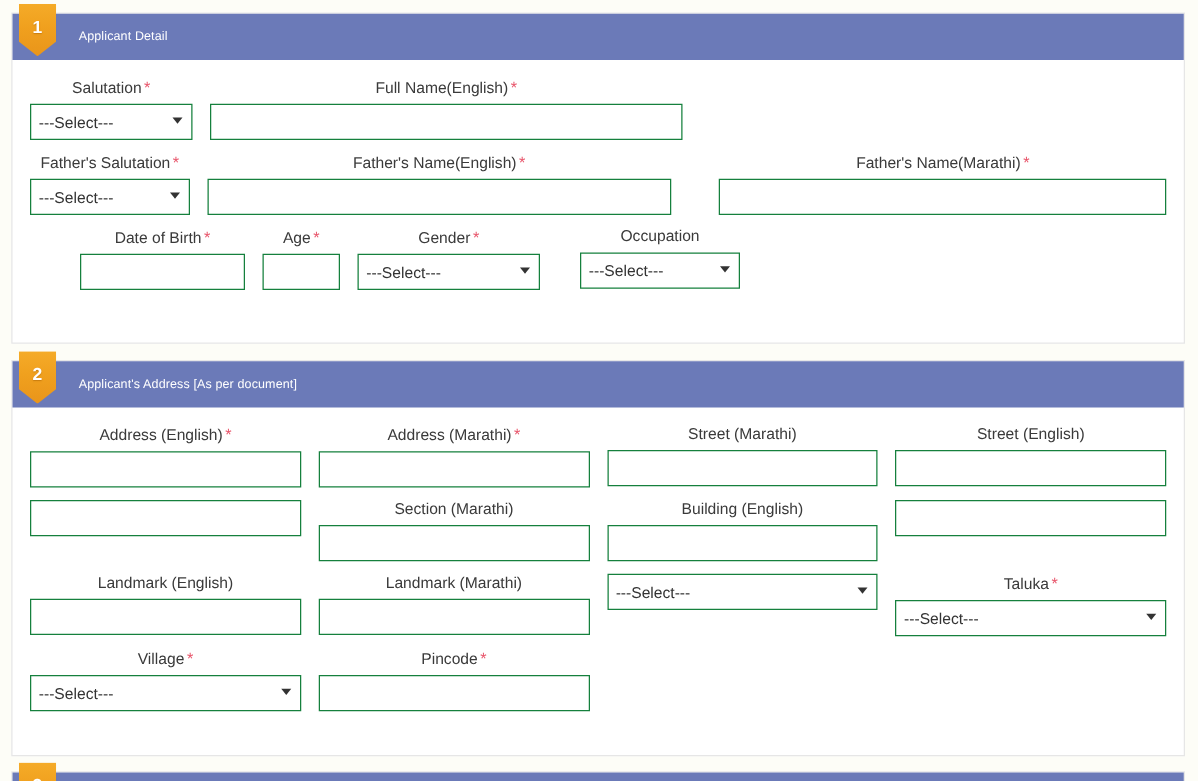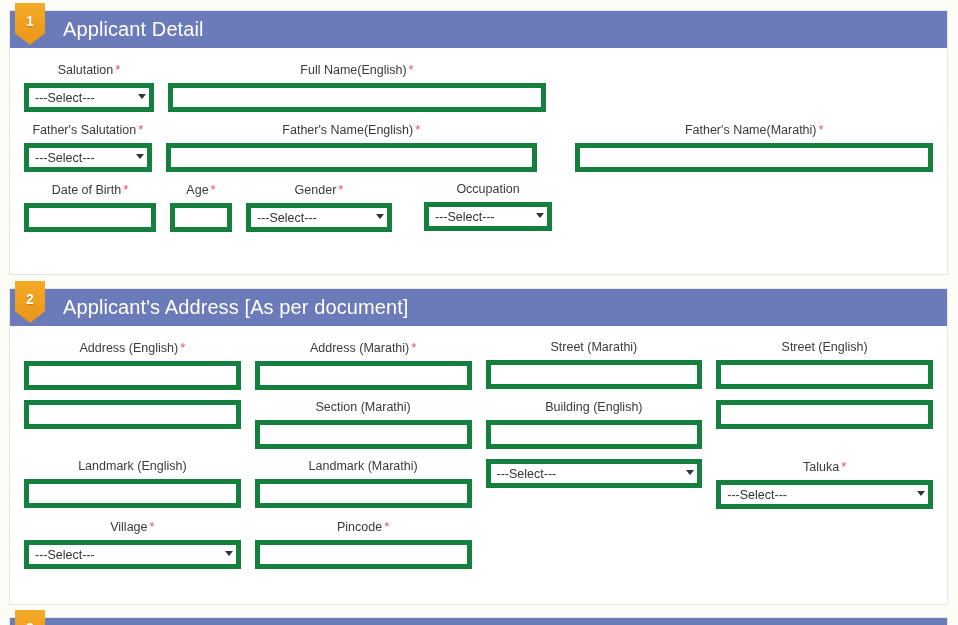--- a/index.html
+++ b/index.html
@@ -31,21 +31,21 @@
   
   .section-header {
     position: relative;
     height: 37px;
     background: #6b7ab8;
     display: flex;
     align-items: center;
   }
   .section-title {
     color: #ffffff;
-    font-size: 20px;
+    font-size: 10px;
     font-weight: 400;
     margin-left: 53px;
     letter-spacing: .1px;
     white-space: nowrap;
   }
 
   
   .badge {
     position: absolute;
     left: 5px;
@@ -104,21 +104,21 @@
     color: #e8546a;
     font-size: 13px;
     margin-left: 2px;
   }
 
   .text-input,
   .select-input {
     box-sizing: border-box;
     width: 100%;
     height: 29px;
-    border: 5px solid #15803d;
+    border: 1px solid #15803d;
     background: #ffffff;
     font-family: "Liberation Sans", sans-serif;
     font-size: 12.5px;
     color: #333333;
     padding: 0 6px;
     border-radius: 0;
     outline: none;
   }
   .select-wrap { position: relative; width: 100%; }
   .select-input {
@@ -137,21 +137,21 @@
     border-top: 5.5px solid #333333;
     pointer-events: none;
   }
 
   
   .s1-sel   { width: 144px; }
   .s1-wide  { width: 392px; }
   .s1-gap   { width: 25px; padding-right: 0; }
   .s1-wide2 { width: 378px; }
 
-  .s1-dob { width: 146px; }
+  .s1-dob { width: 146px; margin-left: 40px; }
   .s1-age { width:  76px; }
   .s1-gen { width: 160px; }
   .s1-occ { width: 142px; margin-left: 18px; }
 
   
   .s2-col { width: 235px; }
 </style>
 </head>
 <body>
 

